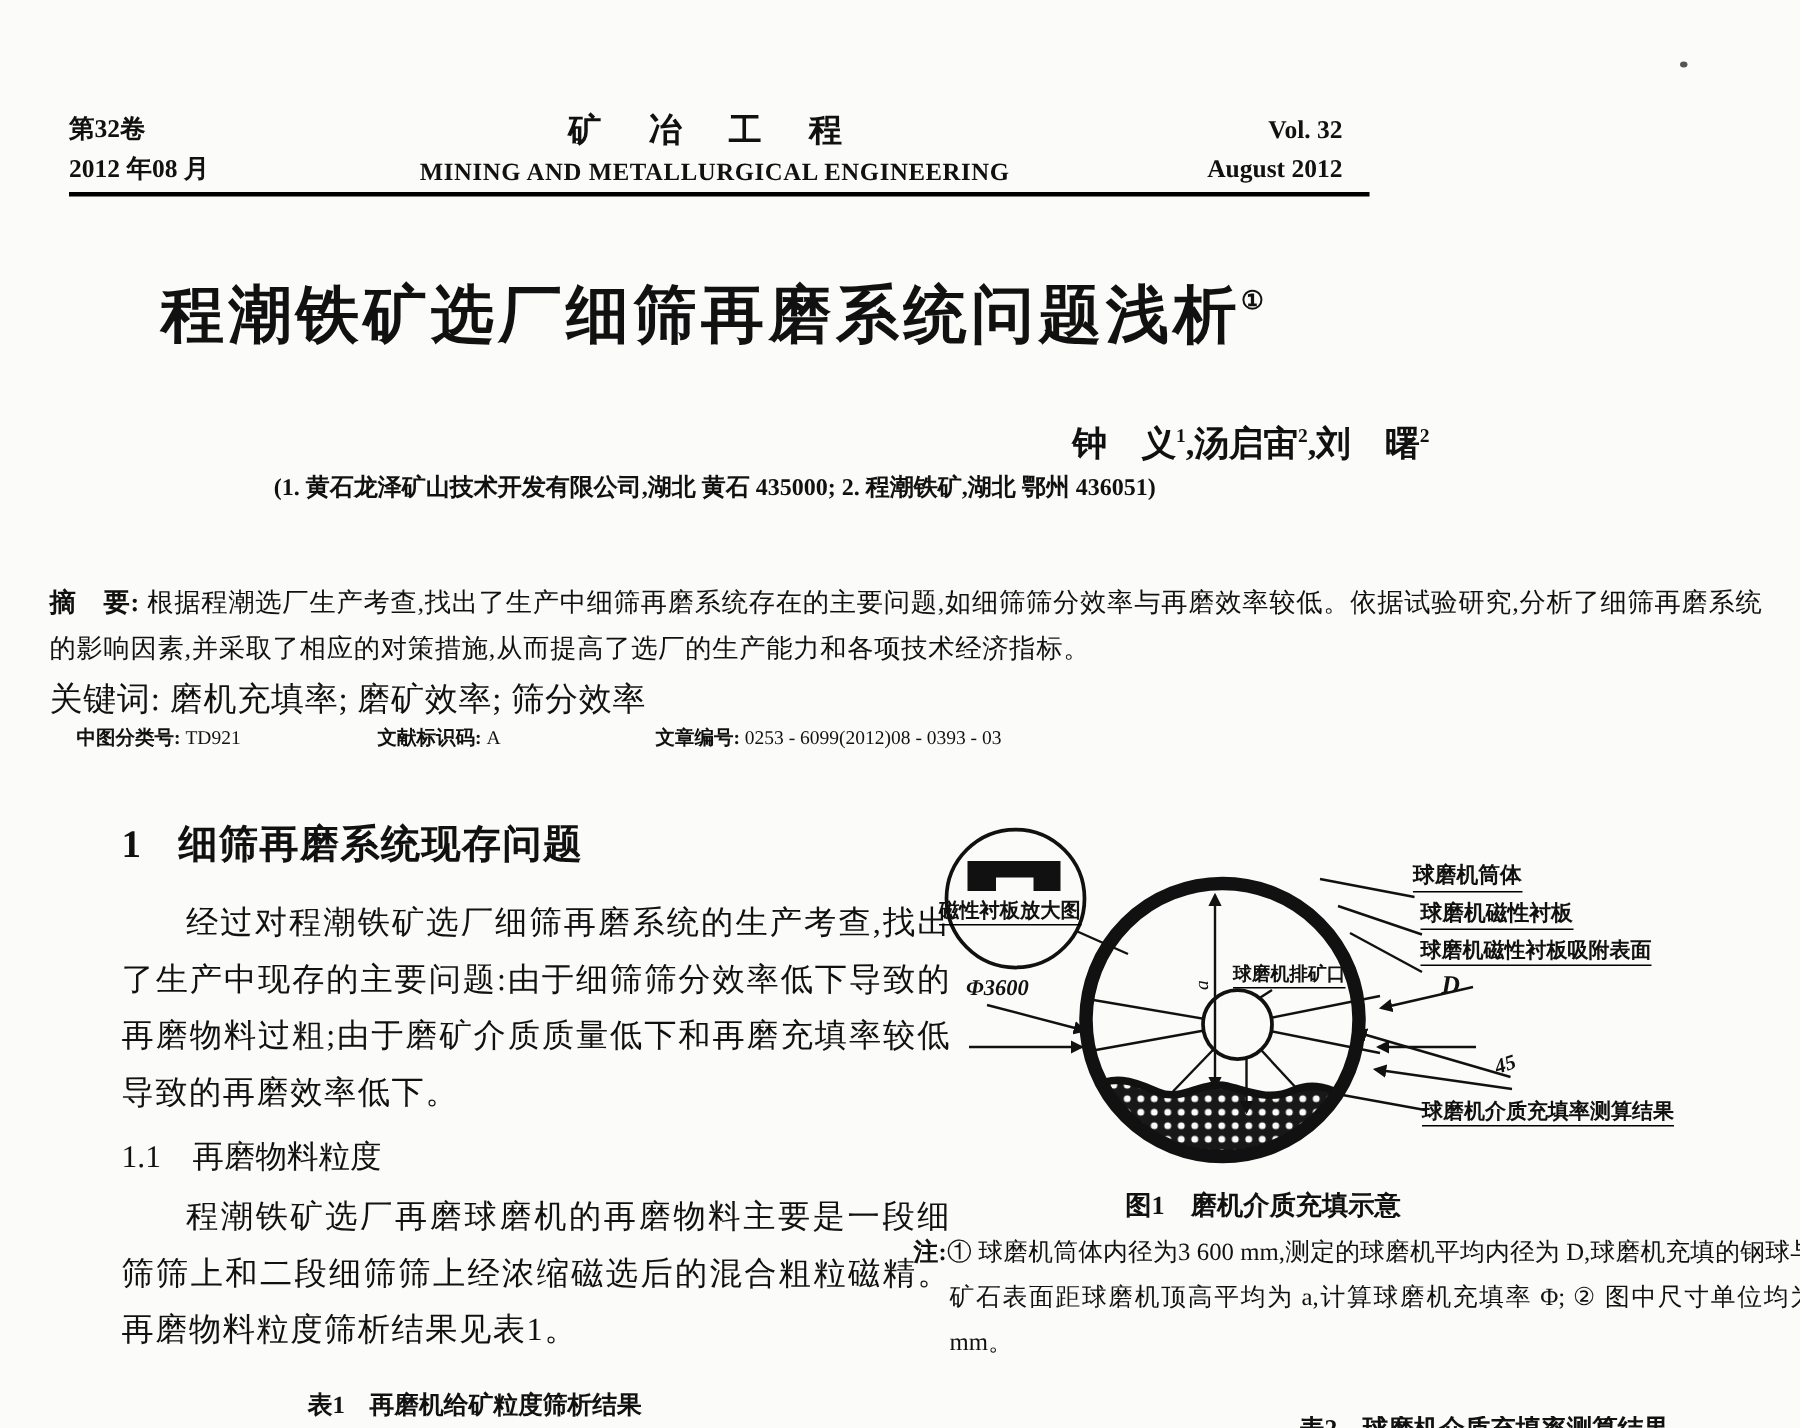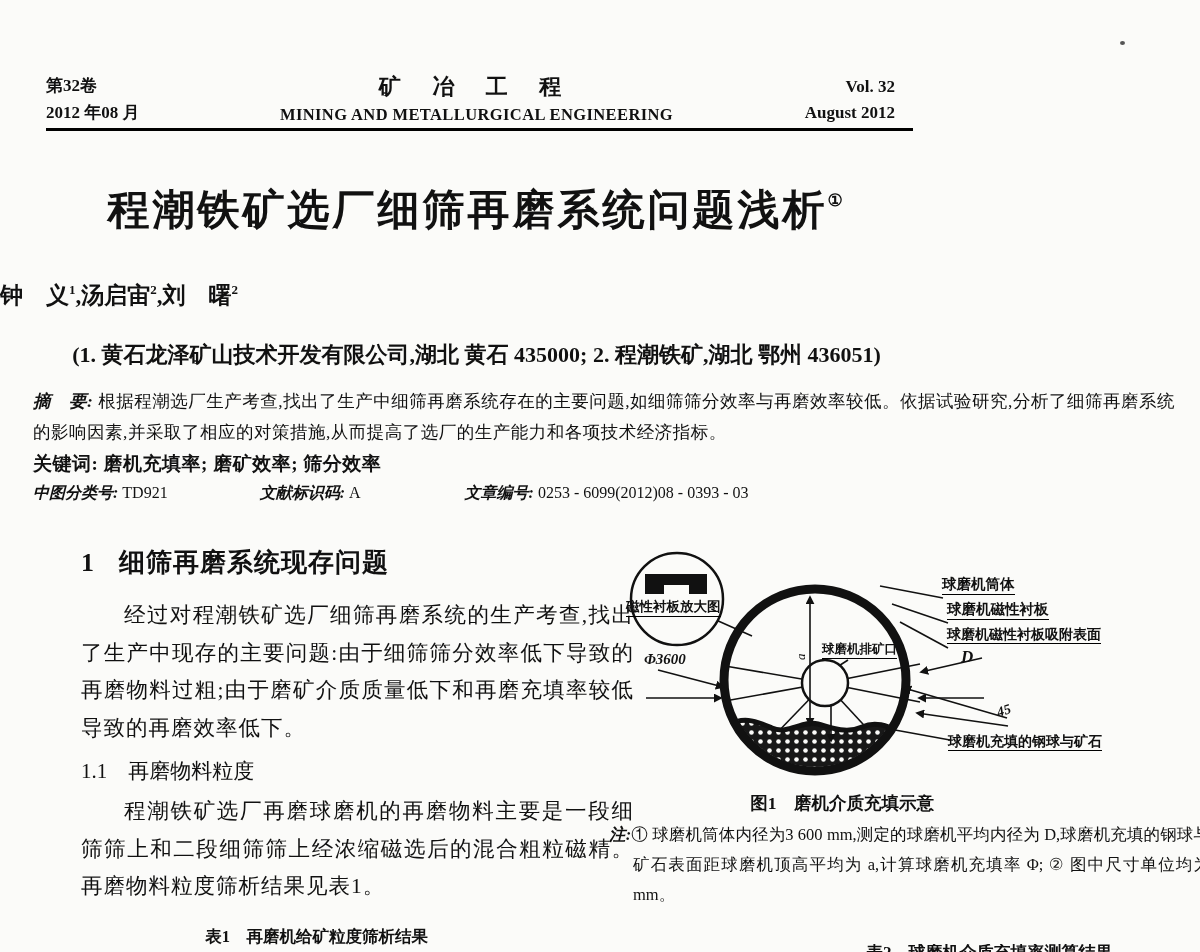--- a/index.html
+++ b/index.html
@@ -1,41 +1,41 @@
 <!DOCTYPE html>
 <html><head>
 <meta charset="utf-8">
 <style>
   html,body{margin:0;padding:0;}
   body{width:1200px;height:952px;background:#fbfbf9;color:#111;
        font-family:"Liberation Serif","DejaVu Serif",serif;overflow:hidden;}
   .page{position:relative;width:953px;height:952px;}
-  b,.b{font-weight:bold;font-style:italic;}
+  b,.b{font-weight:bold;}
 
   
   .hdr-left{position:absolute;left:46px;top:72px;font-size:17px;line-height:27px;font-weight:600;}
   .hdr-center{position:absolute;left:0;right:0;top:72px;text-align:center;}
   .jcn{font-size:22px;font-weight:bold;letter-spacing:13px;}
   .jen{font-size:16.5px;font-weight:bold;margin-top:3px;letter-spacing:.4px;}
   .hdr-right{position:absolute;right:58px;top:74px;text-align:right;font-size:17px;line-height:26px;font-weight:700;}
   .rule{position:absolute;left:46px;right:40px;top:128px;height:3px;background:#000;}
 
   
   .title{position:absolute;left:0;right:0;top:182px;text-align:center;
          font-size:42px;font-weight:bold;letter-spacing:3px;}
   .title sup{font-size:17px;vertical-align:18px;}
-  .authors{position:absolute;left:0;right:0;top:280px;text-align:left;font-size:23px;font-weight:600;}
+  .authors{position:absolute;left:0;right:0;top:280px;text-align:right;font-size:23px;font-weight:600;}
   .authors sup{font-size:13px;}
-  .affil{position:absolute;left:0;right:0;top:340px;text-align:center;font-size:22px;font-weight:600;}
+  .affil{position:absolute;left:0;right:0;top:315px;text-align:center;font-size:16px;font-weight:600;}
 
   
   .abstract{position:absolute;left:33px;width:1142px;top:386px;font-size:17.5px;
             line-height:31px;text-align:justify;letter-spacing:.5px;font-weight:500;}
-  .kw{position:absolute;left:33px;top:451px;font-size:19px;font-weight:bold;letter-spacing:.5px;}
-  .meta-line{position:absolute;left:33px;top:483px;font-size:16px;white-space:nowrap;}
+  .kw{position:absolute;left:33px;top:451px;font-size:22px;font-weight:normal;letter-spacing:.5px;}
+  .meta-line{position:absolute;left:51px;top:483px;font-size:13px;white-space:nowrap;}
   .meta-line .seg1{margin-right:88px;}
   .meta-line .seg2{margin-right:100px;}
 
   
   .col-left{position:absolute;left:33px;top:545px;width:553px;margin-left:48px;}
   .s1h{font-size:26px;font-weight:bold;margin:0 0 17px 0;letter-spacing:1px;}
   .s1h .num{margin-right:24px;}
   p.body{font-size:21.5px;line-height:37.5px;text-align:justify;text-indent:2em;
          margin:0;letter-spacing:1px;font-weight:500;}
   .s11h{font-size:21px;font-weight:normal;margin:10px 0 8px 0;}
@@ -159,21 +159,21 @@
   </svg>
 
   <div class="flabel" style="left:626px;top:600px;font-size:13.5px;">磁性衬板放大图</div>
   <div class="flabel nolb" style="left:644px;top:651px;font-size:15px;font-style:italic;">Φ3600</div>
   <div class="flabel" style="left:942px;top:577px;font-size:14.5px;">球磨机筒体</div>
   <div class="flabel" style="left:947px;top:602px;font-size:14.5px;">球磨机磁性衬板</div>
   <div class="flabel" style="left:947px;top:627px;font-size:14px;">球磨机磁性衬板吸附表面</div>
   <div class="flabel" style="left:822px;top:643px;font-size:12.5px;">球磨机排矿口</div>
   <div class="flabel nolb" style="left:961px;top:648px;font-size:17px;font-style:italic;">D</div>
   <div class="flabel nolb" style="left:997px;top:703px;font-size:14px;font-style:italic;transform:rotate(-18deg);">45</div>
-  <div class="flabel" style="left:948px;top:734px;font-size:14px;">球磨机充填的钢球与矿石</div>
+  <div class="flabel" style="left:948px;top:734px;font-size:14px;">球磨机介质充填率测算结果</div>
 
   <div class="figcap">图1　磨机介质充填示意</div>
   <div class="fignote">
     <span class="b">注:</span><span>① 球磨机筒体内径为3 600 mm,测定的球磨机平均内径为 D,球磨机充填的钢球与矿石表面距球磨机顶高平均为 a,计算球磨机充填率 Φ; ② 图中尺寸单位均为 mm。</span>
   </div>
 
   <div class="t2cap">表2　球磨机介质充填率测算结果</div>
 
 </div>
 

